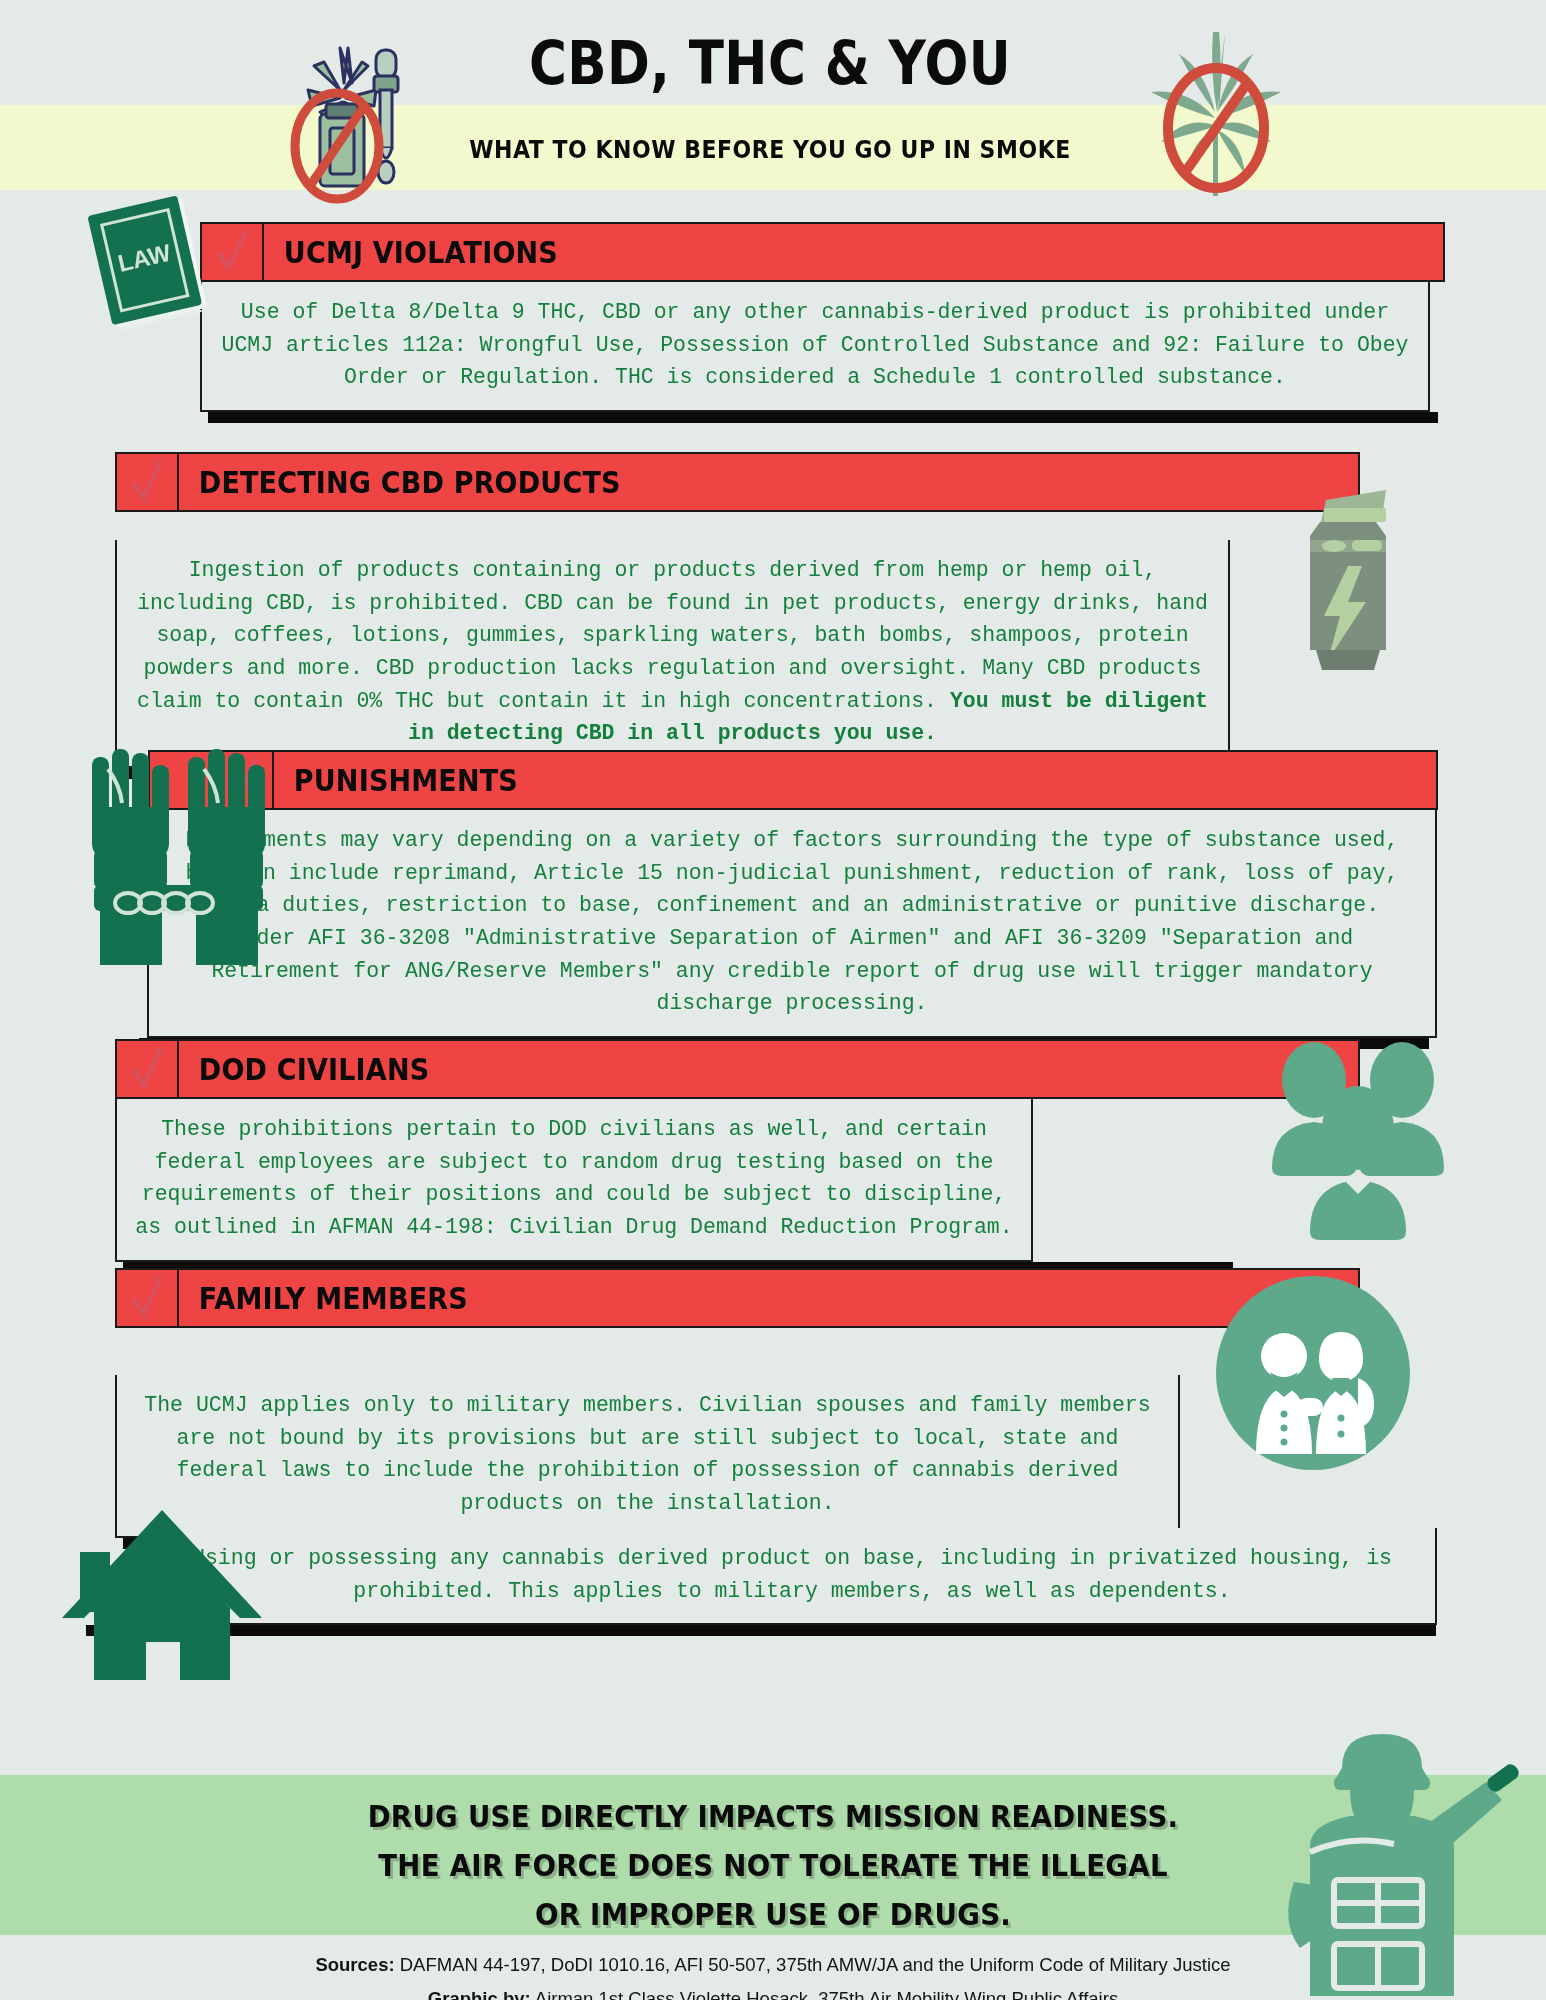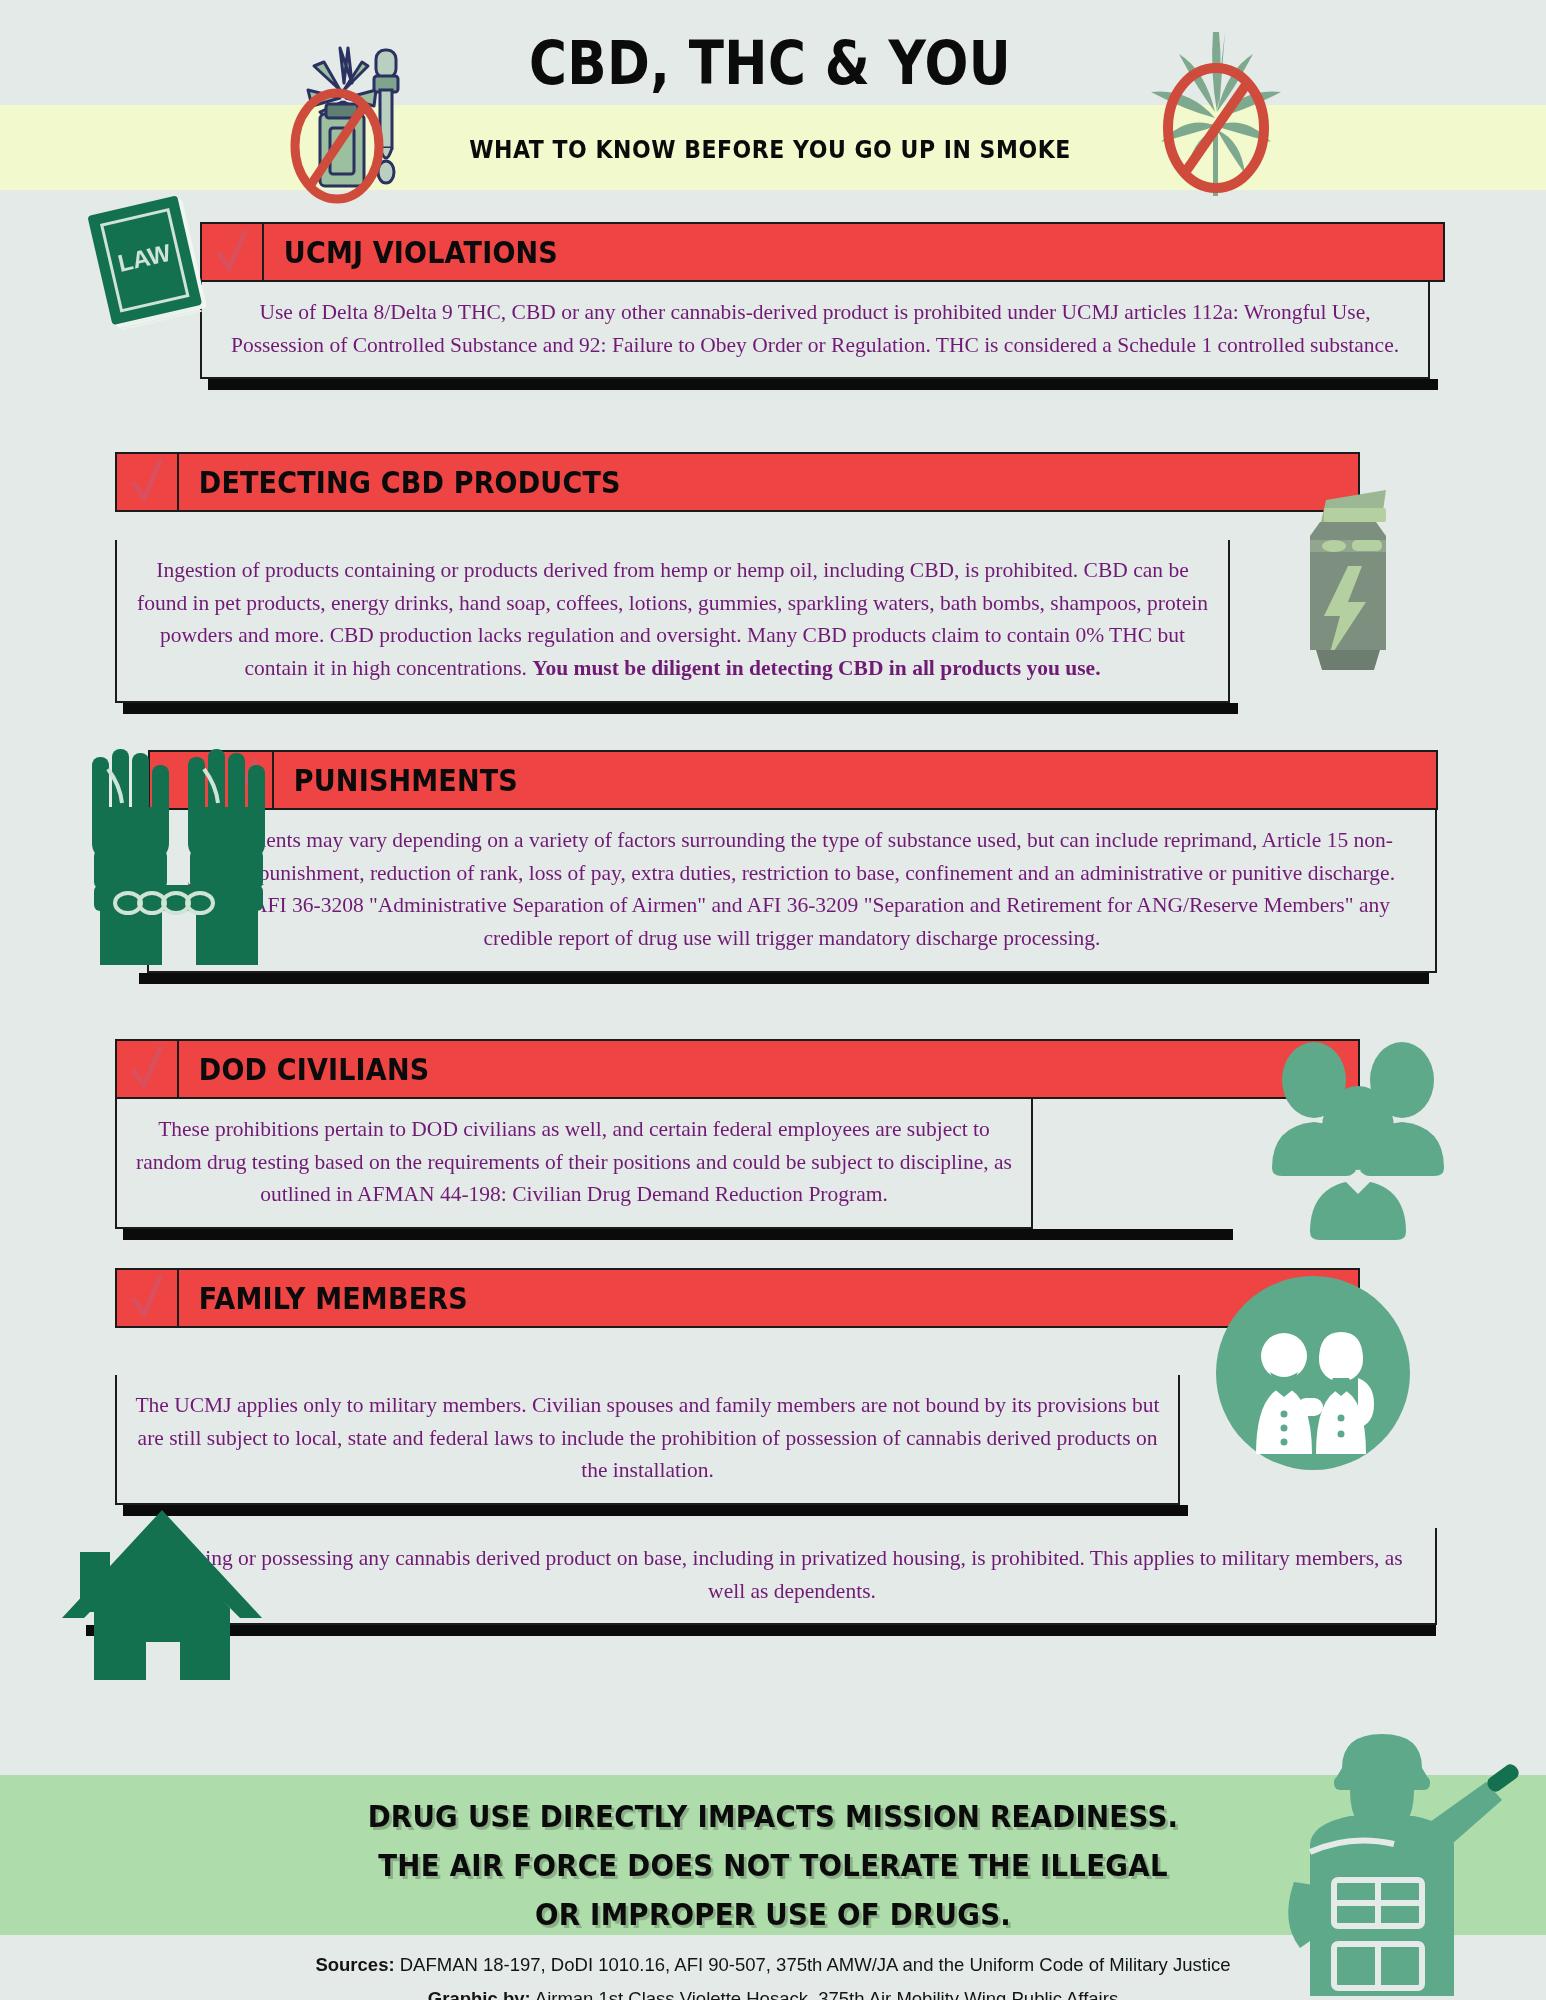--- a/index.html
+++ b/index.html
@@ -84,24 +84,24 @@
     white-space: nowrap;
   }
   .sec-body {
     position: relative;
     border-left: 2px solid #1b1b1b;
     border-right: 2px solid #1b1b1b;
     border-bottom: 2px solid #1b1b1b;
     background: #e4eae8;
     text-align: center;
     padding: 14px 18px 16px 18px;
-    font-family: Liberation Serif, serif;
+    font-family: Liberation Mono, monospace;
     font-size: 21.5px;
     line-height: 1.52;
-    color: #701a75;
+    color: #15803d;
   }
   .sec-body b { font-weight: 700; }
   .shadowbar {
     position: absolute;
     height: 11px;
     background: #0b0b0b;
   }
 
   
   .banner {
@@ -404,20 +404,20 @@
         <path d="M60 140 q40 -18 84 -8"></path>
       </g>
       <g fill="#14714f">
         <rect x="236" y="58" width="34" height="16" rx="7" transform="rotate(-36 253 66)"></rect>
       </g>
     </svg>
   </div>
 
   <div class="sources">
     <div>
-      <b>Sources:</b><span> DAFMAN 18-197, DoDI 1010.16, AFI 90-507, 375th AMW/JA and the Uniform Code of Military Justice</span>
+      <b>Sources:</b><span> DAFMAN 44-197, DoDI 1010.16, AFI 50-507, 375th AMW/JA and the Uniform Code of Military Justice</span>
     </div>
     <div>
       <b>Graphic by:</b><span>  Airman 1st Class Violette Hosack, 375th Air Mobility Wing Public Affairs</span>
     </div>
   </div>
 
 </div>
 
 </body></html>

